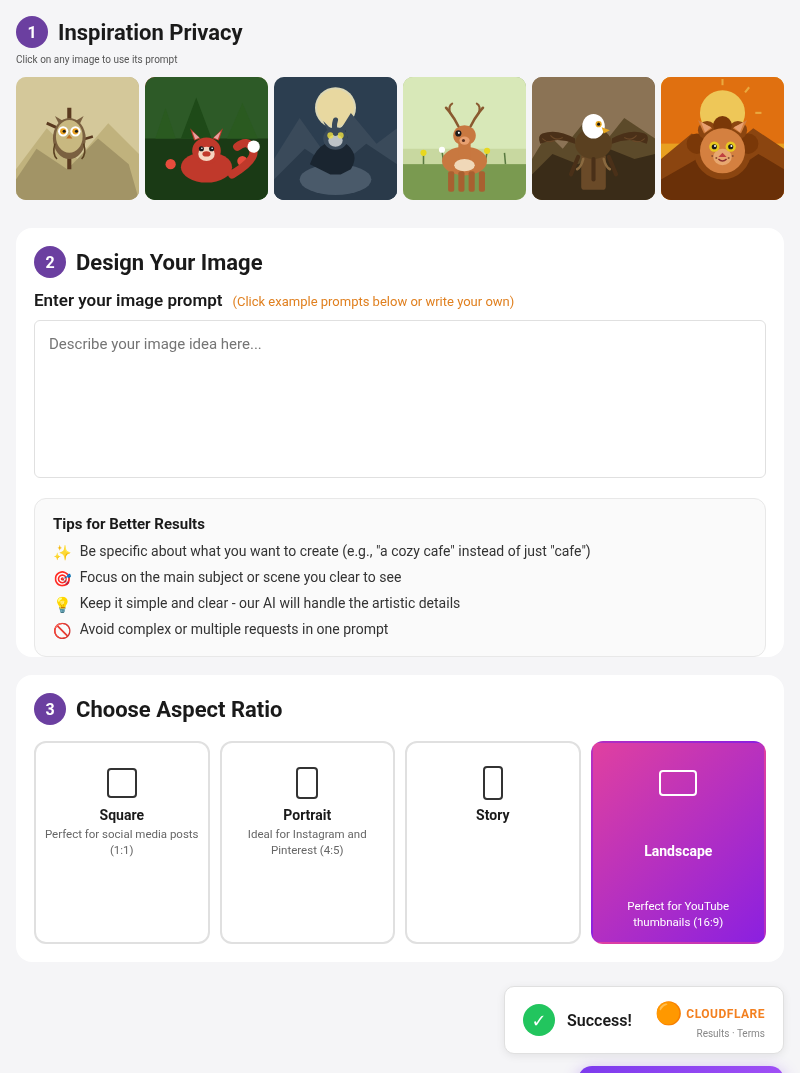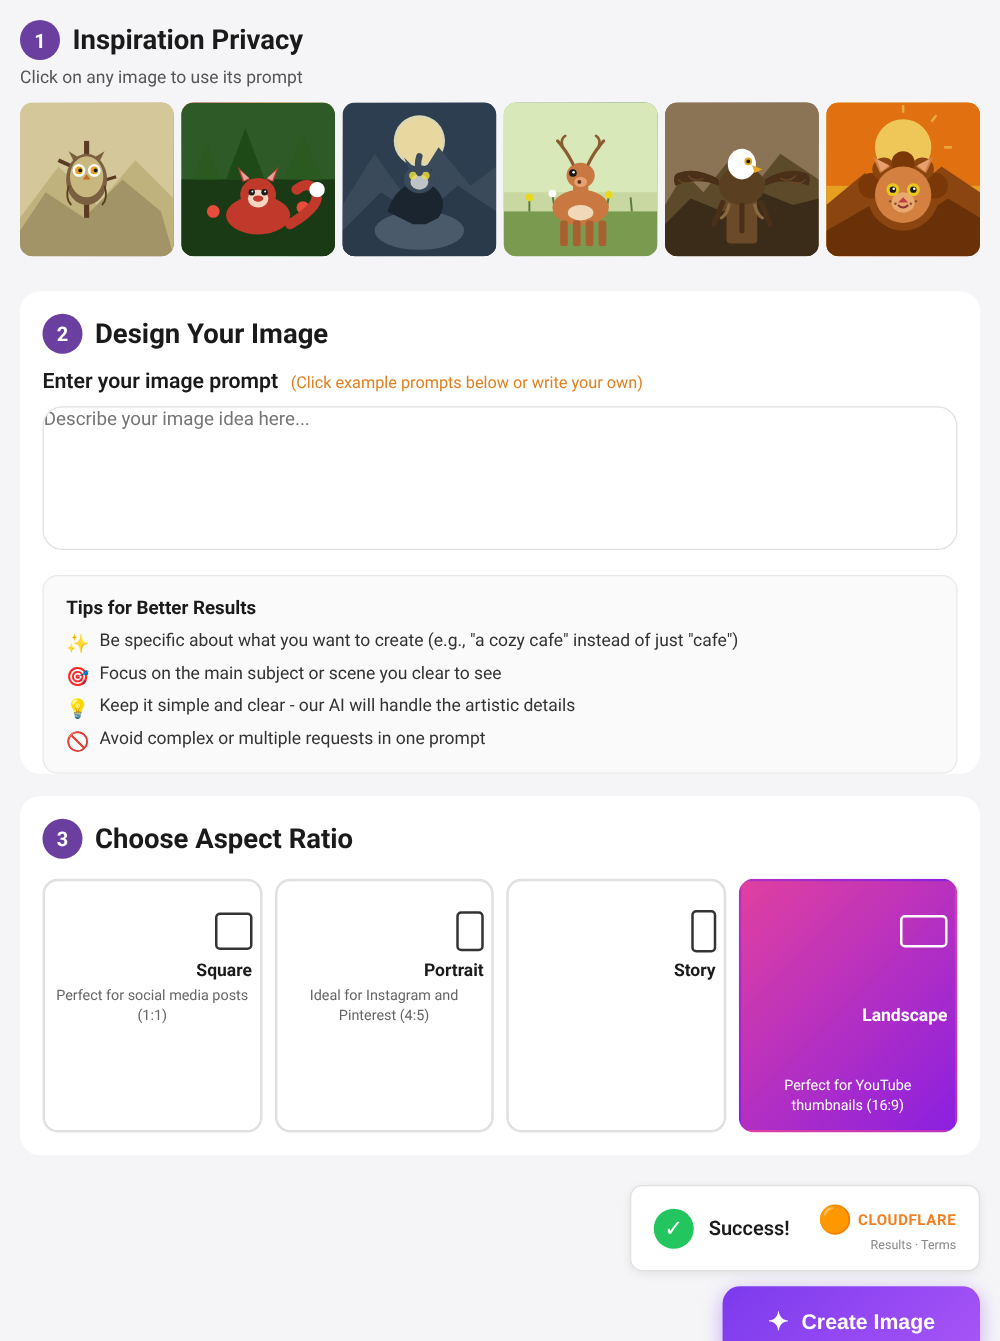--- a/index.html
+++ b/index.html
@@ -33,21 +33,21 @@
       align-items: center;
       justify-content: center;
       flex-shrink: 0;
     }
     .section-title {
       font-size: 22px;
       font-weight: 700;
       color: #1a1a1a;
     }
     .subtitle {
-      font-size: 14px;
+      font-size: 10px;
       color: #555;
       margin-bottom: 12px;
       margin-top: 2px;
     }
     
     .gallery-grid {
       display: grid;
       grid-template-columns: repeat(6, 1fr);
       gap: 6px;
       margin-bottom: 28px;
@@ -88,25 +88,26 @@
       display: inline;
     }
     .prompt-hint {
       font-size: 13px;
       color: #e08020;
       margin-left: 6px;
     }
     .prompt-textarea {
       width: 100%;
       border: 1.5px solid #e0e0e0;
-      border-radius: 16px;
+      border-radius: 6px;
+      padding: 14px;
       font-size: 15px;
       color: #aaa;
       resize: none;
-      height: 115px;
+      height: 158px;
       margin-top: 10px;
       margin-bottom: 16px;
       outline: none;
       font-family: inherit;
     }
     
     .tips-box {
       border: 1.5px solid #e8e8e8;
       border-radius: 12px;
       padding: 16px 18px;
@@ -150,21 +151,21 @@
       grid-template-columns: repeat(4, 1fr);
       gap: 10px;
       margin-top: 16px;
     }
     .aspect-card {
       border: 2px solid #e0e0e0;
       border-radius: 12px;
       padding: 16px 6px 12px;
       display: flex;
       flex-direction: column;
-      align-items: flex-end;
+      align-items: center;
       cursor: pointer;
       background: white;
     }
     .aspect-card.selected {
       background: linear-gradient(135deg, #e040a0, #8b20e0);
       border-color: transparent;
       color: white;
       gap: 36px;
     }
     .aspect-card.selected .aspect-name,

